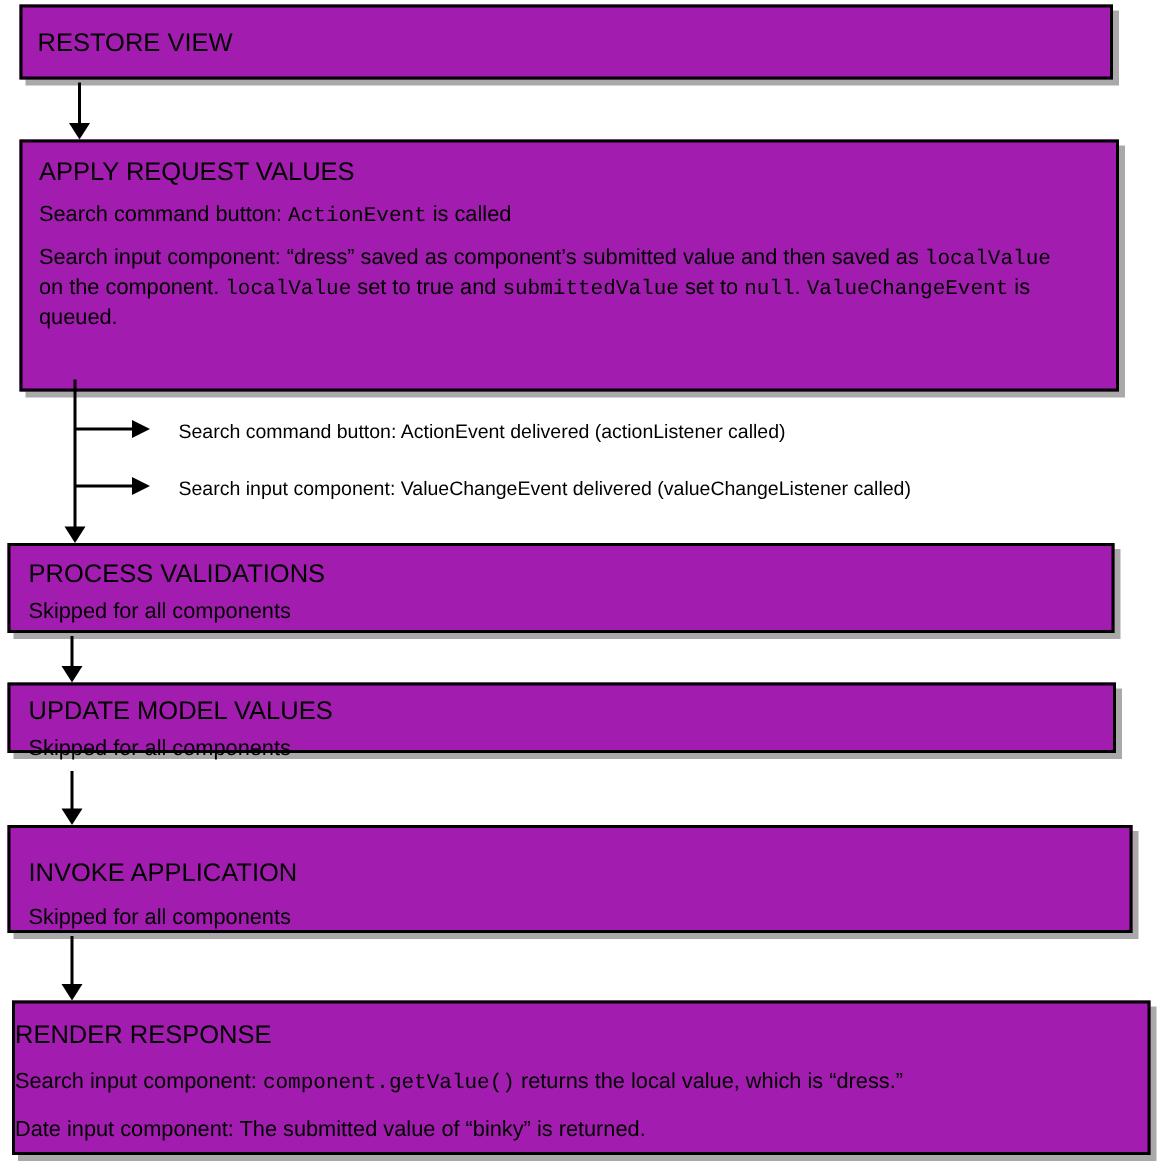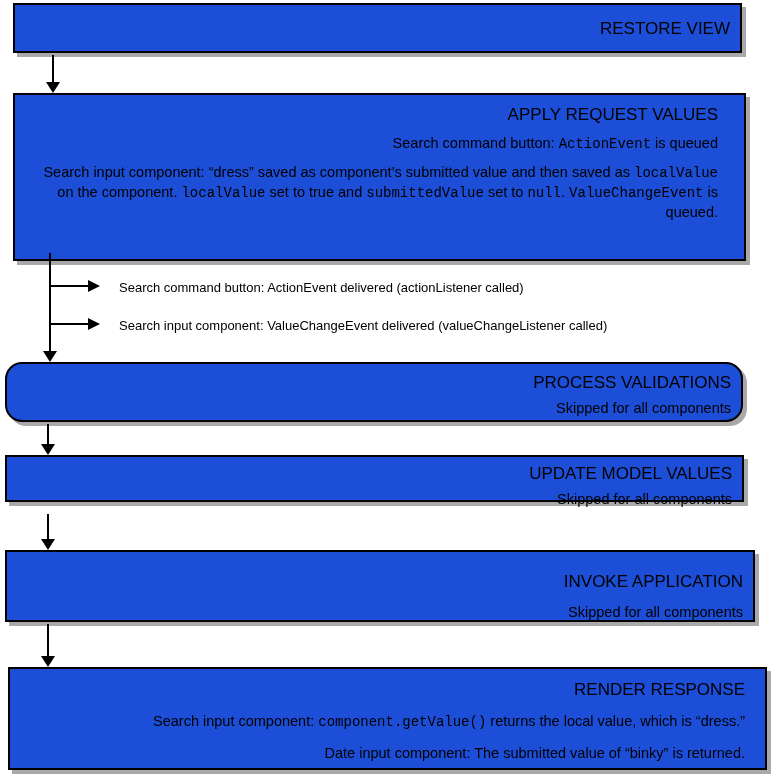--- a/index.html
+++ b/index.html
@@ -1,38 +1,38 @@
 <!DOCTYPE html>
 <html><head>
 <meta charset="utf-8">
 <style>
   html,body { margin:0; padding:0; }
   body {
     width:777px; height:782px; position:relative; background:#ffffff;
     font-family:"Liberation Sans", sans-serif; color:#000000; overflow:hidden;
   }
   .box {
-    position:absolute; background:#1d4ed8; border:2px solid #000000;
-    box-shadow:4px 4px 0 #a9a9a9; box-sizing:border-box;text-align:right;
+    position:absolute; background:#a21caf; border:2px solid #000000;
+    box-shadow:4px 4px 0 #a9a9a9; box-sizing:border-box;
   }
   .box h2 {
     margin:0; font-weight:400; font-size:17px; color:#000;
     font-family:"Liberation Sans", sans-serif;
   }
   .bp {
     margin:0; font-size:14.5px; line-height:19px; color:#000;
   }
   .code {
     font-family:"Liberation Mono", monospace; font-size:14px;
   }
   
   #box-restore { left:13px; top:3px;   width:729px; height:50px;  padding:14px 10px 0 10px; }
   #box-apply   { left:13px; top:93px;  width:733px; height:168px; padding:10px 26px 0 11px; }
   #box-apply .bp { margin-top:9px; }
-  #box-process { left:5px;  top:362px; width:738px; height:60px;  padding:9px 10px 0 12px;border-radius:17px; }
+  #box-process { left:5px;  top:362px; width:738px; height:60px;  padding:9px 10px 0 12px; }
   #box-process .bp { margin-top:6px; }
   #box-update  { left:5px;  top:455px; width:739px; height:47px;  padding:7px 10px 0 12px; }
   #box-update .bp { margin-top:6px; }
   #box-invoke  { left:5px;  top:550px; width:750px; height:72px;  padding:20px 10px 16px 12px; }
   #box-invoke .bp { margin-top:11px; }
   #box-render  { left:8px;  top:667px; width:759px; height:103px; padding:11px 20px 0 0; }
   #box-render .bp { margin-top:12px; }
   
   .vline { position:absolute; width:2px; background:#000; }
   .hline { position:absolute; height:2px; background:#000; }
@@ -71,21 +71,21 @@
 
 <div class="box" id="box-restore">
   <h2>RESTORE VIEW</h2>
 </div>
 
 <div class="vline" id="arrow1-line"></div>
 <div class="head-down" id="arrow1-head"></div>
 
 <div class="box" id="box-apply">
   <h2>APPLY REQUEST VALUES</h2>
-  <p class="bp"><span>Search command button: </span><span class="code">ActionEvent</span><span> is queued</span></p>
+  <p class="bp"><span>Search command button: </span><span class="code">ActionEvent</span><span> is called</span></p>
   <p class="bp"><span>Search input component: “dress” saved as component’s submitted value and then saved as </span><span class="code">localValue</span><span> on the component. </span><span class="code">localValue</span><span> set to true and </span><span class="code">submittedValue</span><span> set to </span><span class="code">null</span><span>. </span><span class="code">ValueChangeEvent</span><span> is queued.</span></p>
 </div>
 
 <div class="vline" id="trunk-line"></div>
 <div class="head-down" id="trunk-head"></div>
 
 <div class="hline" id="branch1-line"></div>
 <div class="head-right" id="branch1-head"></div>
 <div class="event-label" id="event1-label">Search command button: ActionEvent delivered (actionListener called)</div>
 

